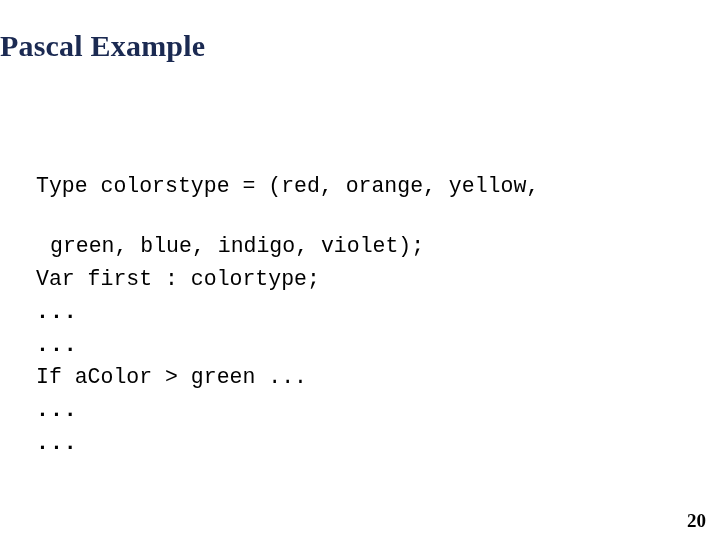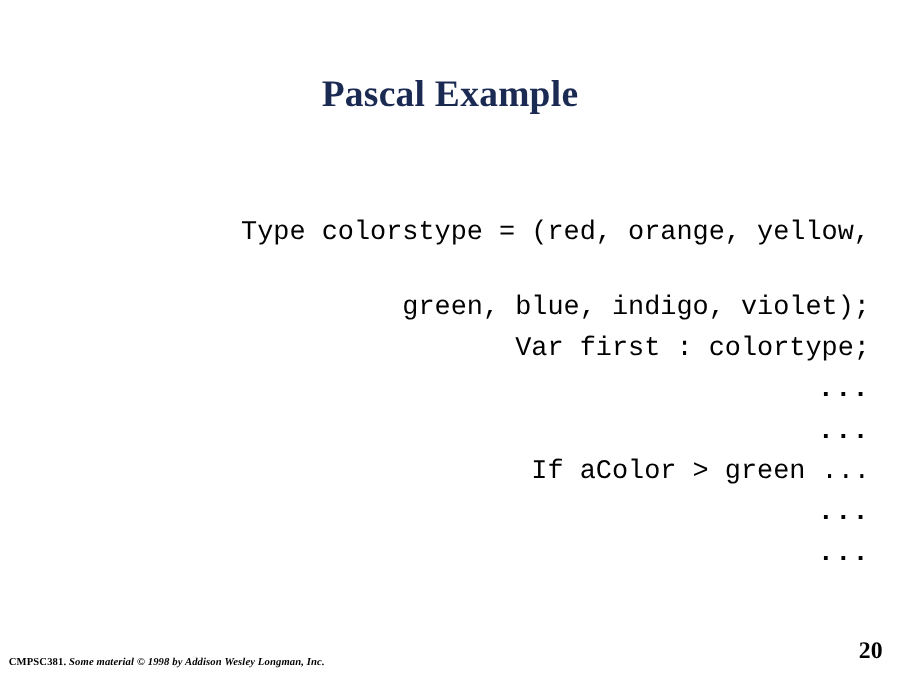--- a/index.html
+++ b/index.html
@@ -16,23 +16,22 @@
   }
   .slide {
     position: relative;
     width: 720px;
     height: 540px;
     box-sizing: border-box;
   }
   .slide-title {
     position: absolute;
     left: 0;
-    top: 60px;
+    top: 30px;
     width: 720px;
-    text-align: center;
     font-family: "Liberation Serif", serif;
     font-size: 30px;
     font-weight: bold;
     color: #1b2a52;
     letter-spacing: 0.2px;
     line-height: 1.05;
   }
   .body-block {
     position: absolute;
     left: 36px;
@@ -45,21 +44,20 @@
     color: #000000;
     line-height: 1.28;
     text-indent: -26px;
     padding-left: 26px;
   }
   .code-block {
     position: absolute;
     left: 36px;
     top: 170px;
     width: 660px;
-    text-align: right;
   }
   .code-line {
     font-family: "Liberation Mono", monospace;
     font-size: 21.5px;
     color: #000000;
     line-height: 1.53;
     white-space: pre;
     letter-spacing: 0px;
   }
   .code-line.wrapped {
@@ -107,20 +105,16 @@
     <div class="code-line">Type colorstype = (red, orange, yellow,</div>
     <div class="code-line wrapped">green, blue, indigo, violet);</div>
     <div class="code-line">Var first : colortype;</div>
     <div class="code-line ellipsis">...</div>
     <div class="code-line ellipsis">...</div>
     <div class="code-line">If aColor &gt; green ...</div>
     <div class="code-line ellipsis">...</div>
     <div class="code-line ellipsis">...</div>
   </div>
 
-  <div class="footer">
-    <span class="footer-course">CMPSC381.</span>
-    <span>Some material © 1998 by Addison Wesley Longman, Inc.</span>
-  </div>
 
   <div class="page-number">20</div>
 
 </div>
 
 </body></html>

